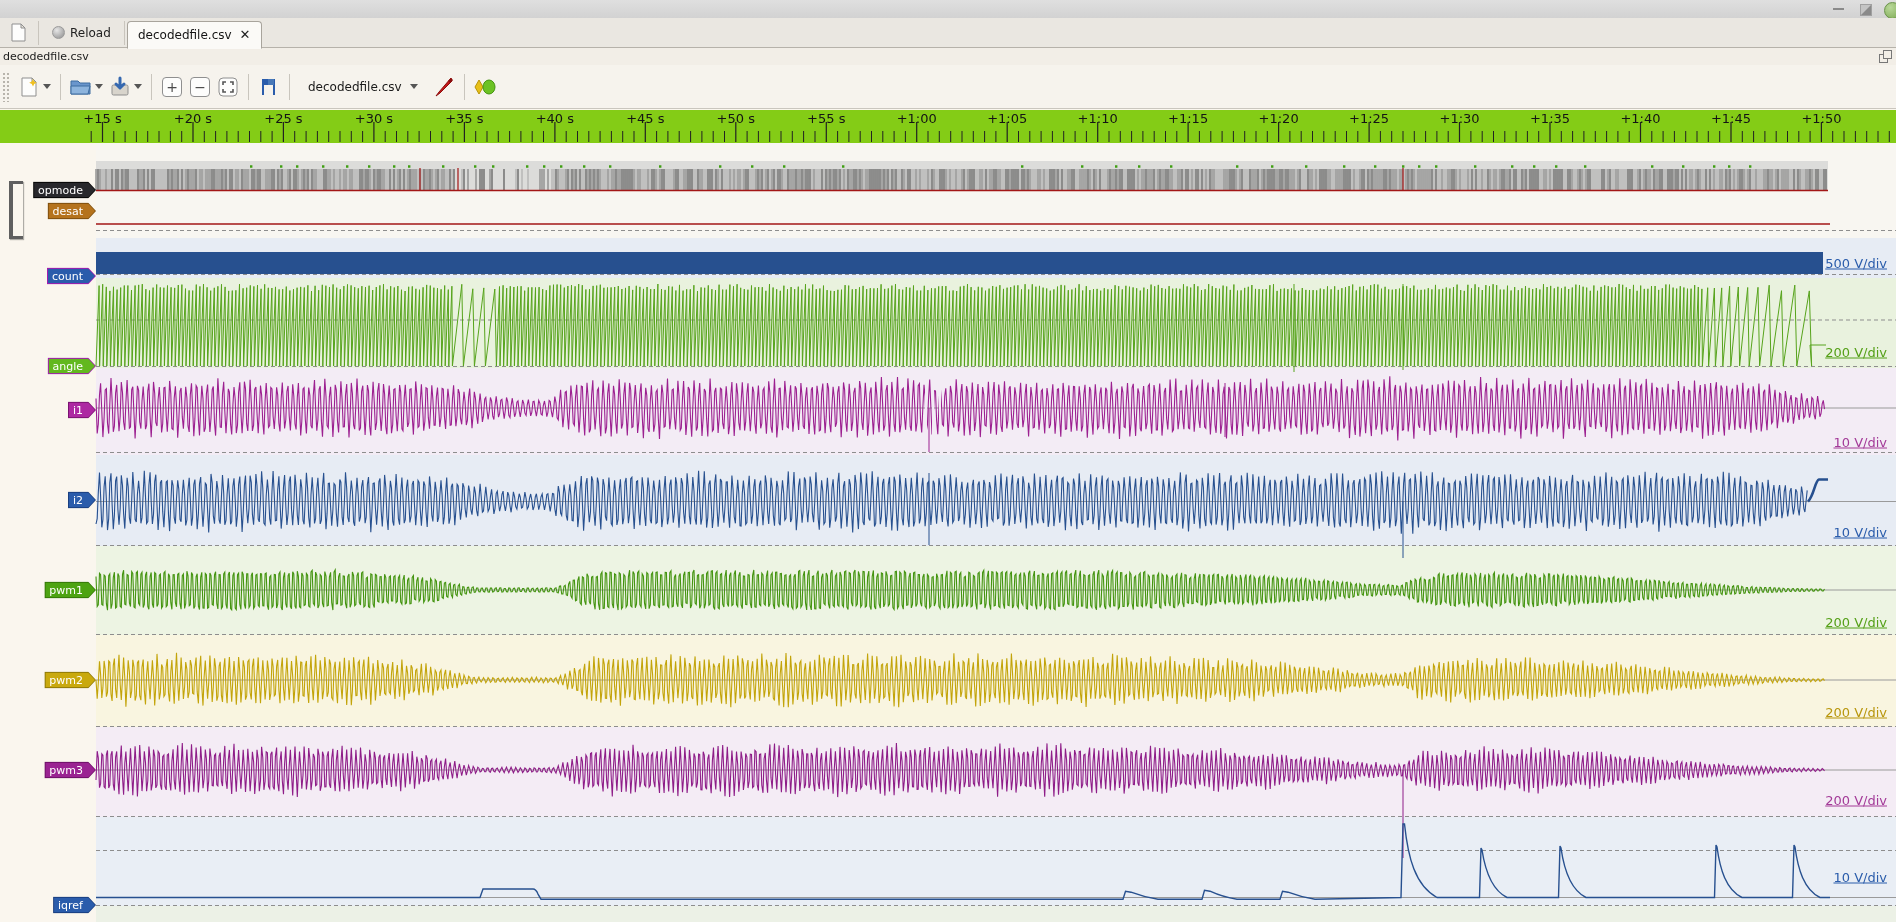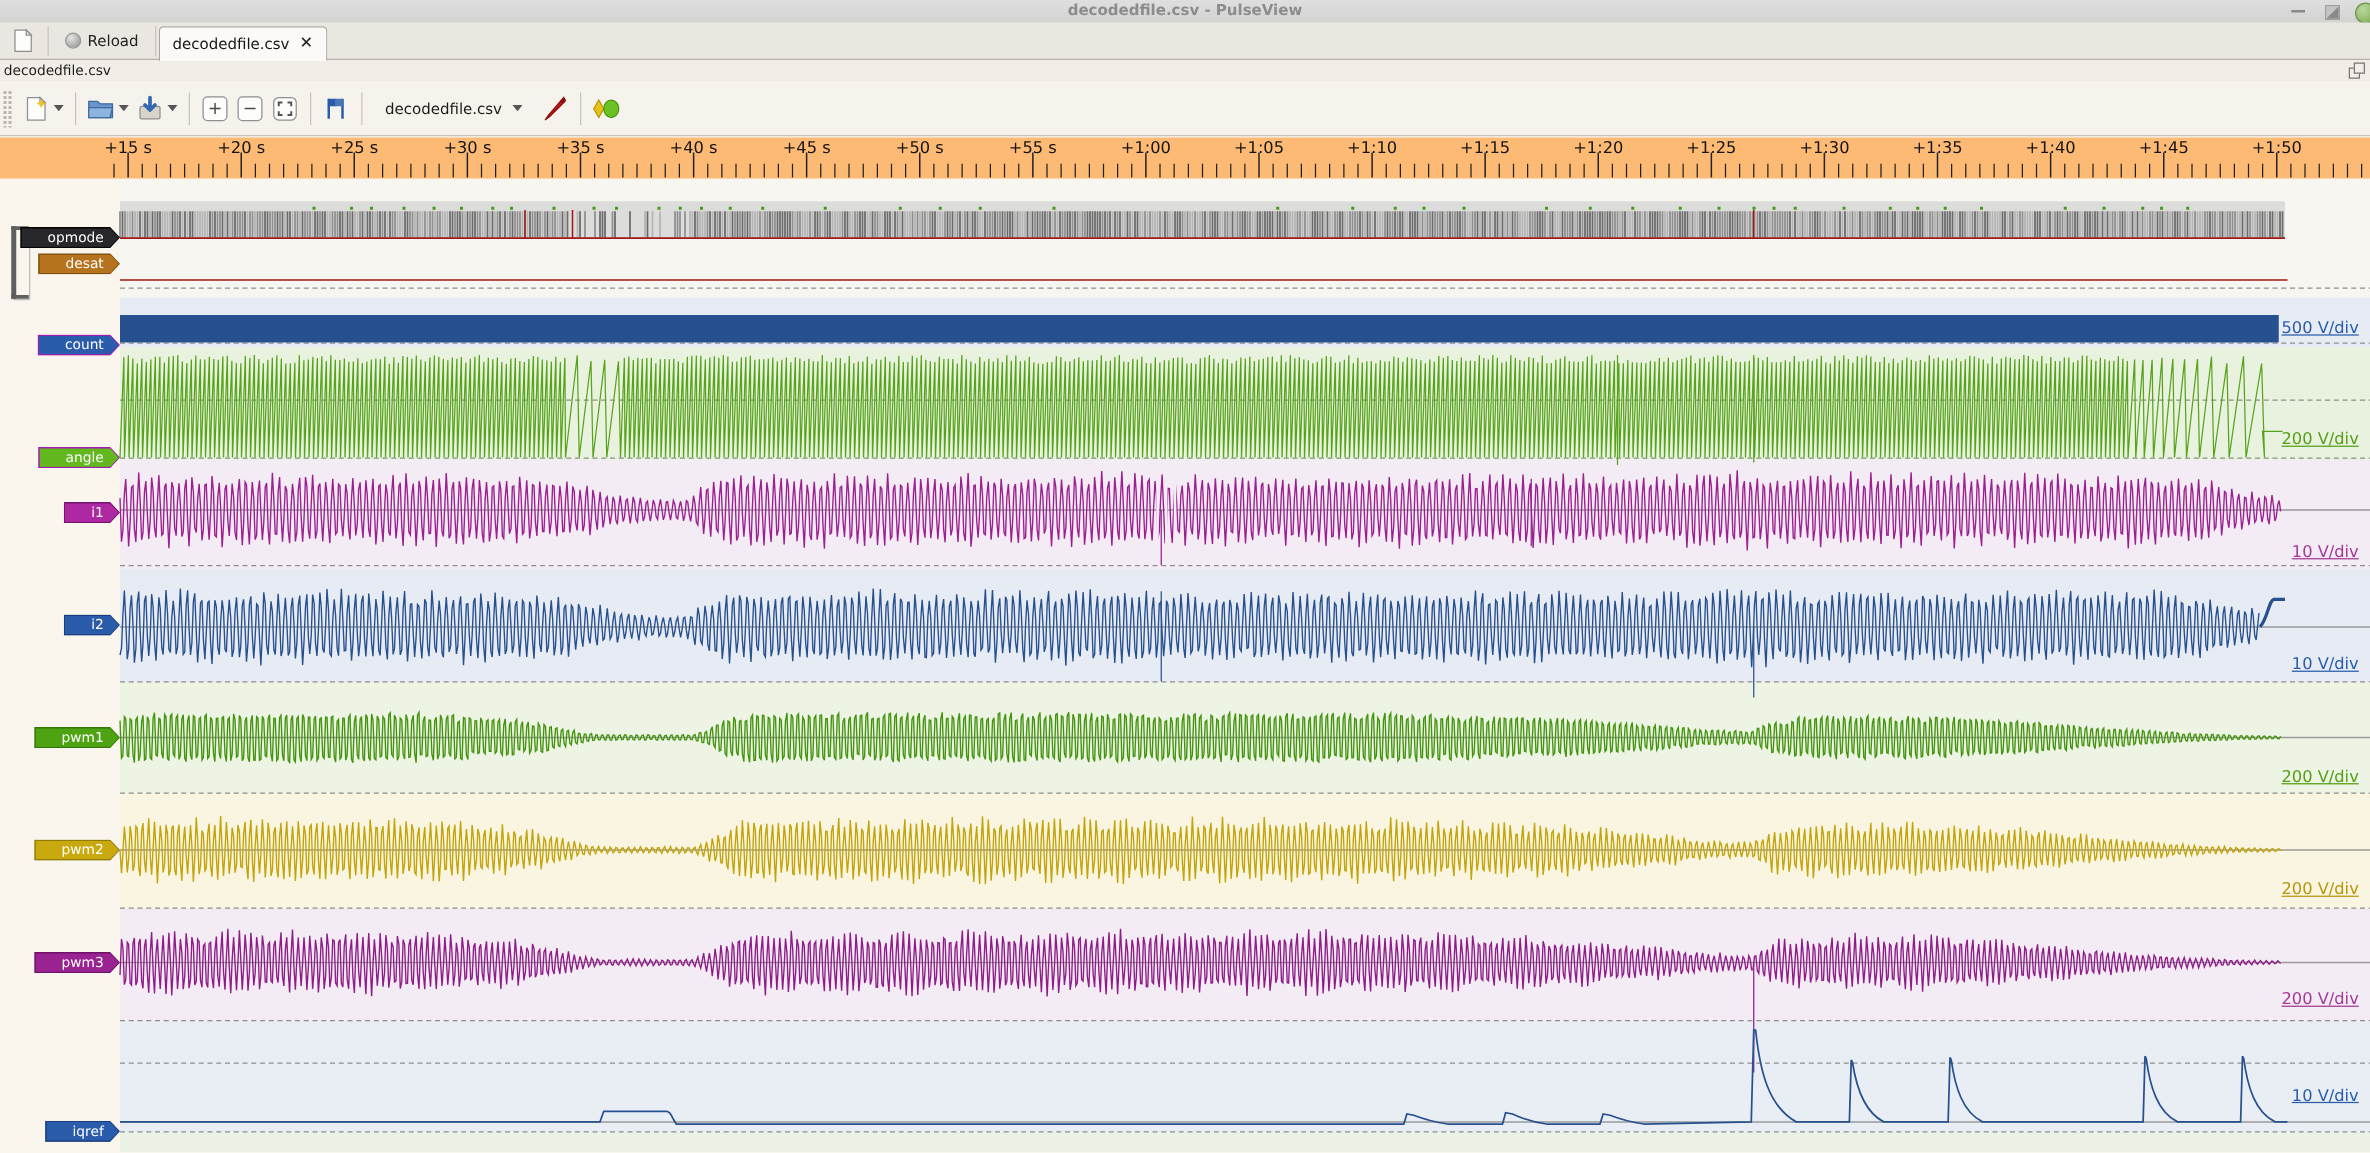--- a/index.html
+++ b/index.html
@@ -40,40 +40,39 @@
     border-bottom:1px solid #cac6be;box-sizing:border-box;display:flex;align-items:center;padding-left:2px;}
   .grip{width:8px;height:30px;margin-right:5px;
     background:radial-gradient(circle at 2px 2px,#b8b4ac 1.1px,transparent 1.4px);background-size:4px 4px;}
   .tbtn{display:flex;align-items:center;justify-content:center;width:28px;height:30px;}
   .dd-arrow{width:0;height:0;border-left:4px solid transparent;border-right:4px solid transparent;
     border-top:5px solid #555;margin:0 3px 0 0;}
   .sqbtn{width:20px;height:20px;border:1px solid #8f8f8f;border-radius:4px;background:#fdfdfc;
     color:#4a4a4a;font-size:14px;line-height:18px;text-align:center;box-sizing:border-box;}
   .file-dd{display:flex;align-items:center;gap:8px;padding:3px 8px;font-size:12px;color:#1a1a1a;margin:0 4px;}
   
-  .ruler{position:absolute;left:0;top:110px;width:100%;height:33px;background:#fdba74;}
+  .ruler{position:absolute;left:0;top:110px;width:100%;height:33px;background:#84cc16;}
   .rlabel{position:absolute;top:1px;transform:translateX(-50%);font-size:13px;color:#141414;white-space:nowrap;}
   
   .traces{position:absolute;left:0;top:143px;width:1896px;height:779px;background:#faf6ee;}
   .chtag{position:absolute;transform:translate(-100%,-50%);font-size:11px;line-height:13px;color:#fff;}
-  .chtag .tagb{position:relative;padding:2px 13px 2px 22px;
+  .chtag .tagb{position:relative;padding:2px 13px 2px 5px;
     clip-path:polygon(0 0,calc(100% - 8px) 0,100% 50%,calc(100% - 8px) 100%,0 100%);}
   .chtag .tagi{position:absolute;left:1px;top:1px;right:1px;bottom:1px;
     clip-path:polygon(0 0,calc(100% - 7px) 0,100% 50%,calc(100% - 7px) 100%,0 100%);}
   .chtag .tagt{position:relative;z-index:2;}
   .scale-label{position:absolute;right:9px;transform:translateY(-50%);font-size:13px;white-space:nowrap;text-decoration:underline;}
   .bracket{position:absolute;left:9px;top:38px;width:10px;height:52px;
     border-left:4px solid #5f5f5f;border-top:3px solid #5f5f5f;border-bottom:3px solid #5f5f5f;
     box-shadow:1px 1px 1px rgba(0,0,0,0.3);}
 </style>
 </head>
 <body>
 
 <div class="titlebar">
-  <div class="title">decodedfile.csv - PulseView</div>
   <div class="winbtn btn-min"></div>
   <div class="winbtn btn-max"></div>
   <div class="winbtn btn-close"></div>
 </div>
 
 <div class="tabbar">
   <div class="tabbar-inner">
     <span class="tbtn">
       <svg width="17" height="19" viewBox="0 0 17 19">
         <path d="M2 1 h9 l4 4 v13 h-13 z" fill="#fdfdfc" stroke="#8f8f8f"></path>

